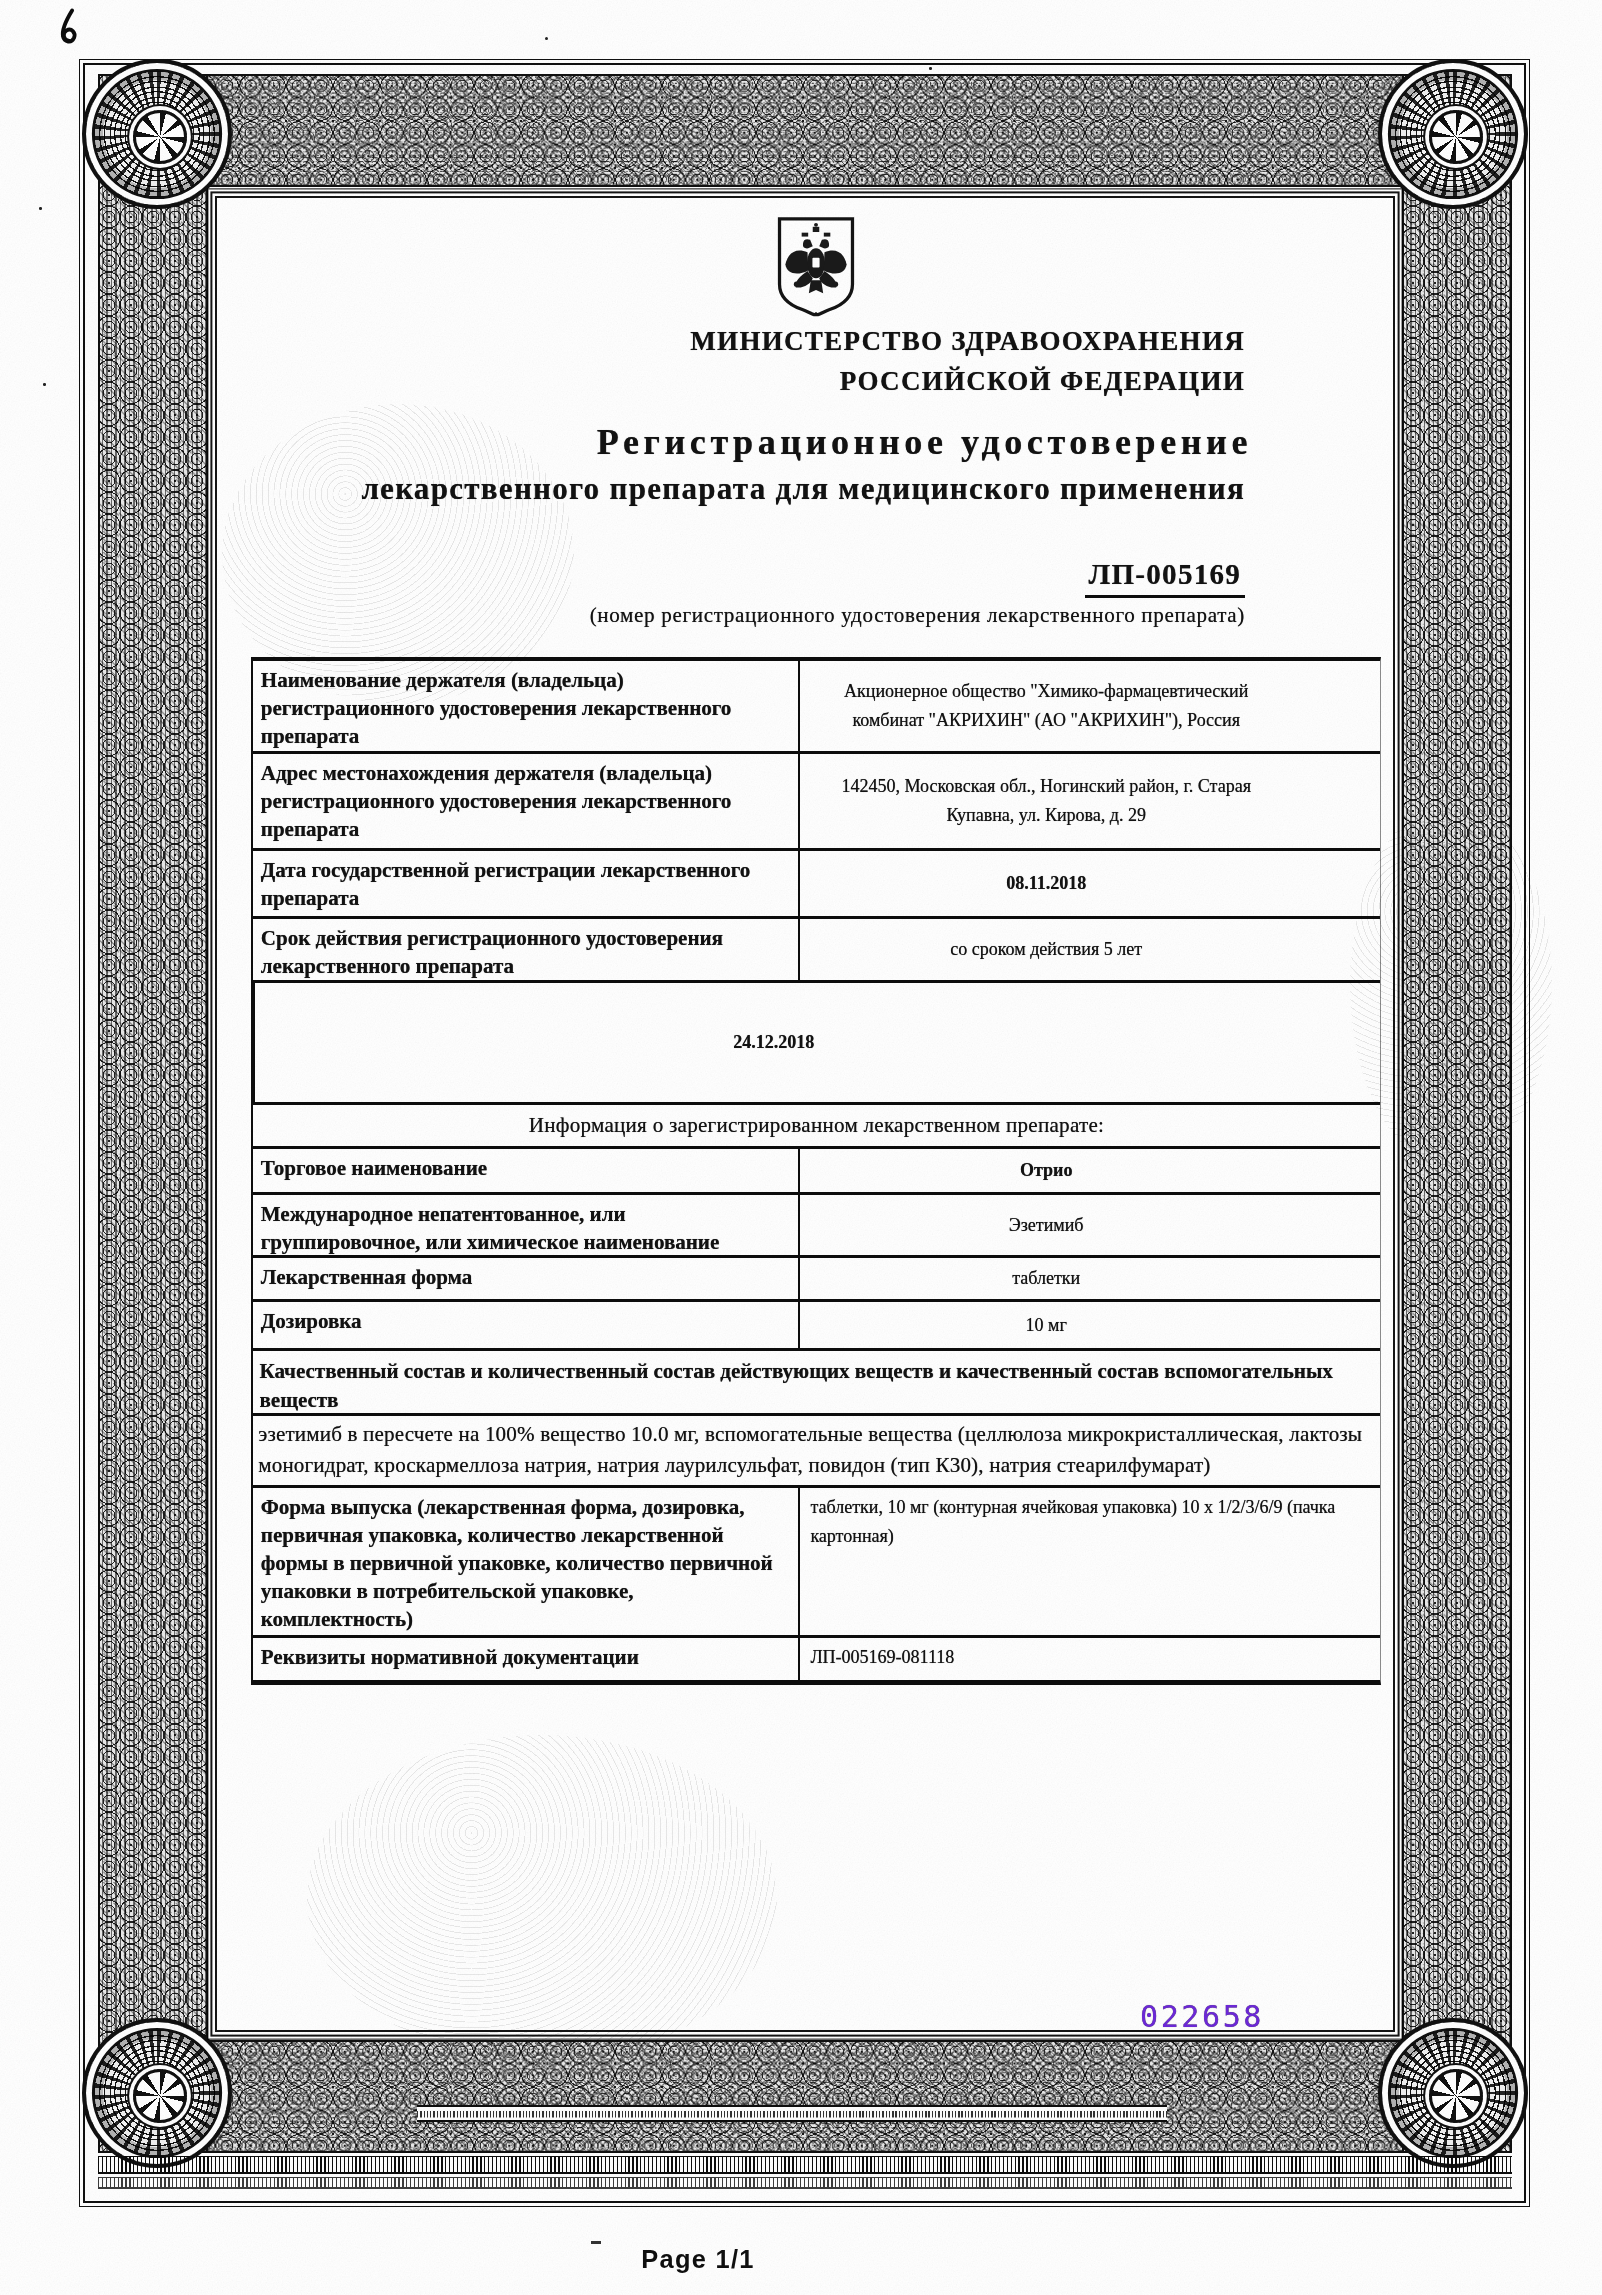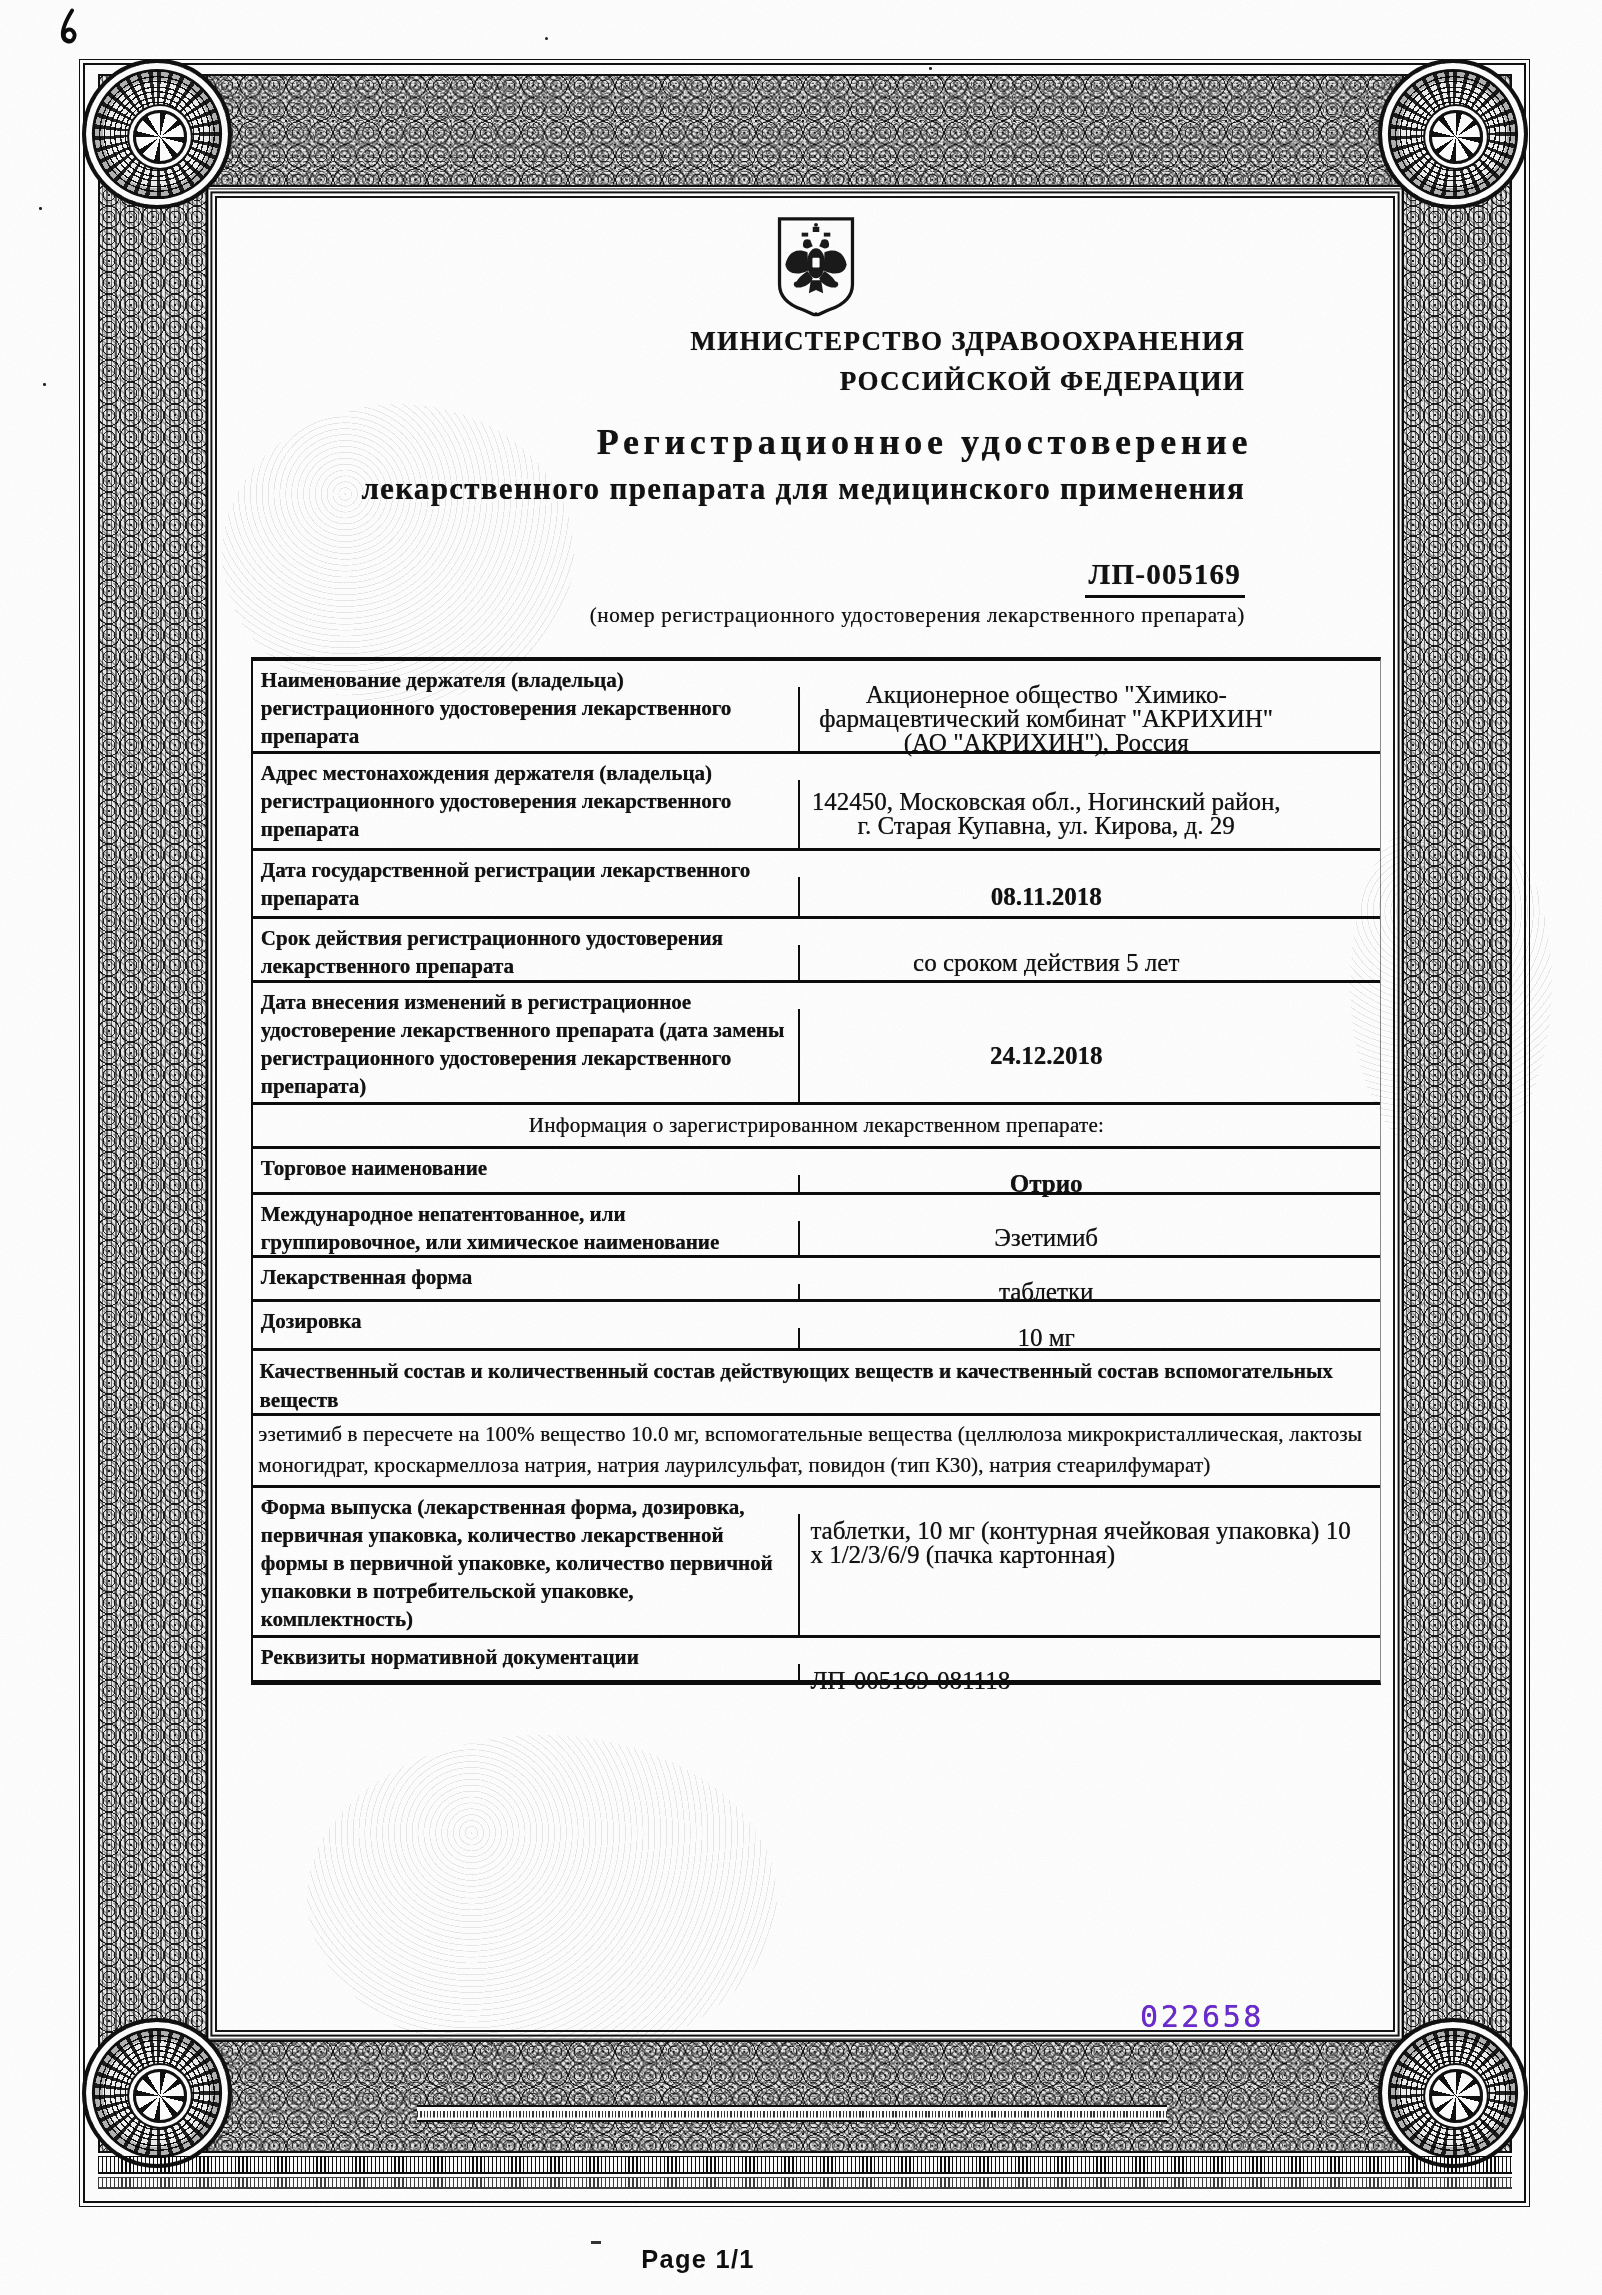--- a/index.html
+++ b/index.html
@@ -89,21 +89,21 @@
   }
   .t-row{display:flex;box-sizing:border-box;border-top:3.9px solid #0d0d0d;}
   .t-row:first-child{border-top:none;}
   .t-label{
     width:545px;box-sizing:border-box;padding:5.2px 10.4px 0 7.8px;
     font-weight:bold;font-size:21px;line-height:28px;
   }
   .t-value{
     flex:1;border-left:2px solid #0d0d0d;box-sizing:border-box;
     display:flex;align-items:center;justify-content:center;text-align:center;
-    font-size:25px;line-height:24px;padding:2.6px 98px 2.6px 10.4px;margin-top:26px;
+    font-size:18px;line-height:29px;padding:2.6px 98px 2.6px 10.4px;
   }
   .v-bold{font-weight:700;}
   .v-left{justify-content:flex-start;align-items:flex-start;text-align:left;
           padding:5.2px 15.7px 0 10.4px;}
   .t-full{width:100%;box-sizing:border-box;font-size:21px;}
   .t-section{display:flex;align-items:center;justify-content:center;text-align:center;letter-spacing:0.3px;}
   .t-heading{font-weight:bold;padding:5.9px 9px 0 6.5px;line-height:29px;}
   .t-text{padding:2.6px 6.5px 0 5.2px;line-height:31px;letter-spacing:0.2px;}
 
   .serial{font-family:"DejaVu Sans Mono", monospace;font-size:30px;font-weight:500;
@@ -187,21 +187,20 @@
     <div class="t-label ink">Дата государственной регистрации лекарственного препарата</div>
     <div class="t-value v-bold ink">08.11.2018</div>
   </div>
 
   <div class="t-row" style="height:64px;">
     <div class="t-label ink">Срок действия регистрационного удостоверения лекарственного препарата</div>
     <div class="t-value ink">со сроком действия 5 лет</div>
   </div>
 
   <div class="t-row" style="height:122px;">
-    <div class="t-label ink">Дата внесения изменений в регистрационное удостоверение лекарственного препарата (дата замены регистрационного удостоверения лекарственного препарата)</div>
     <div class="t-value v-bold ink">24.12.2018</div>
   </div>
 
   <div class="t-row" style="height:44px;">
     <div class="t-full t-section ink">Информация о зарегистрированном лекарственном препарате:</div>
   </div>
 
   <div class="t-row" style="height:46px;">
     <div class="t-label ink">Торговое наименование</div>
     <div class="t-value v-bold ink">Отрио</div>

